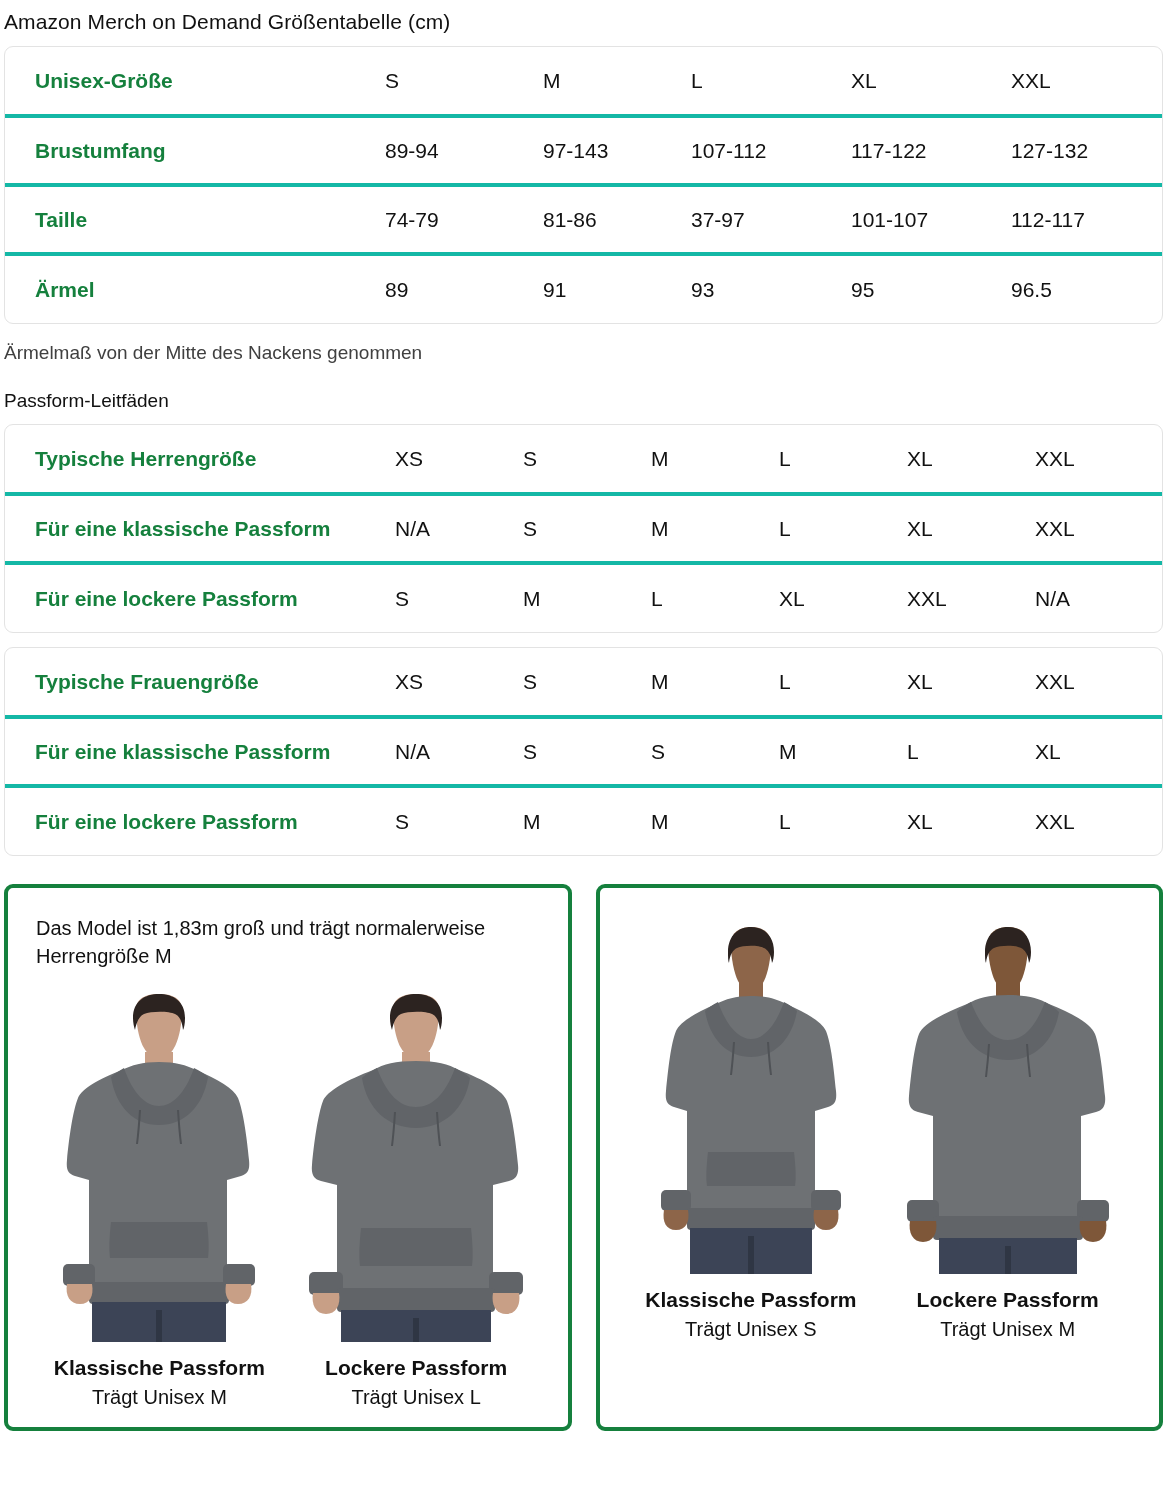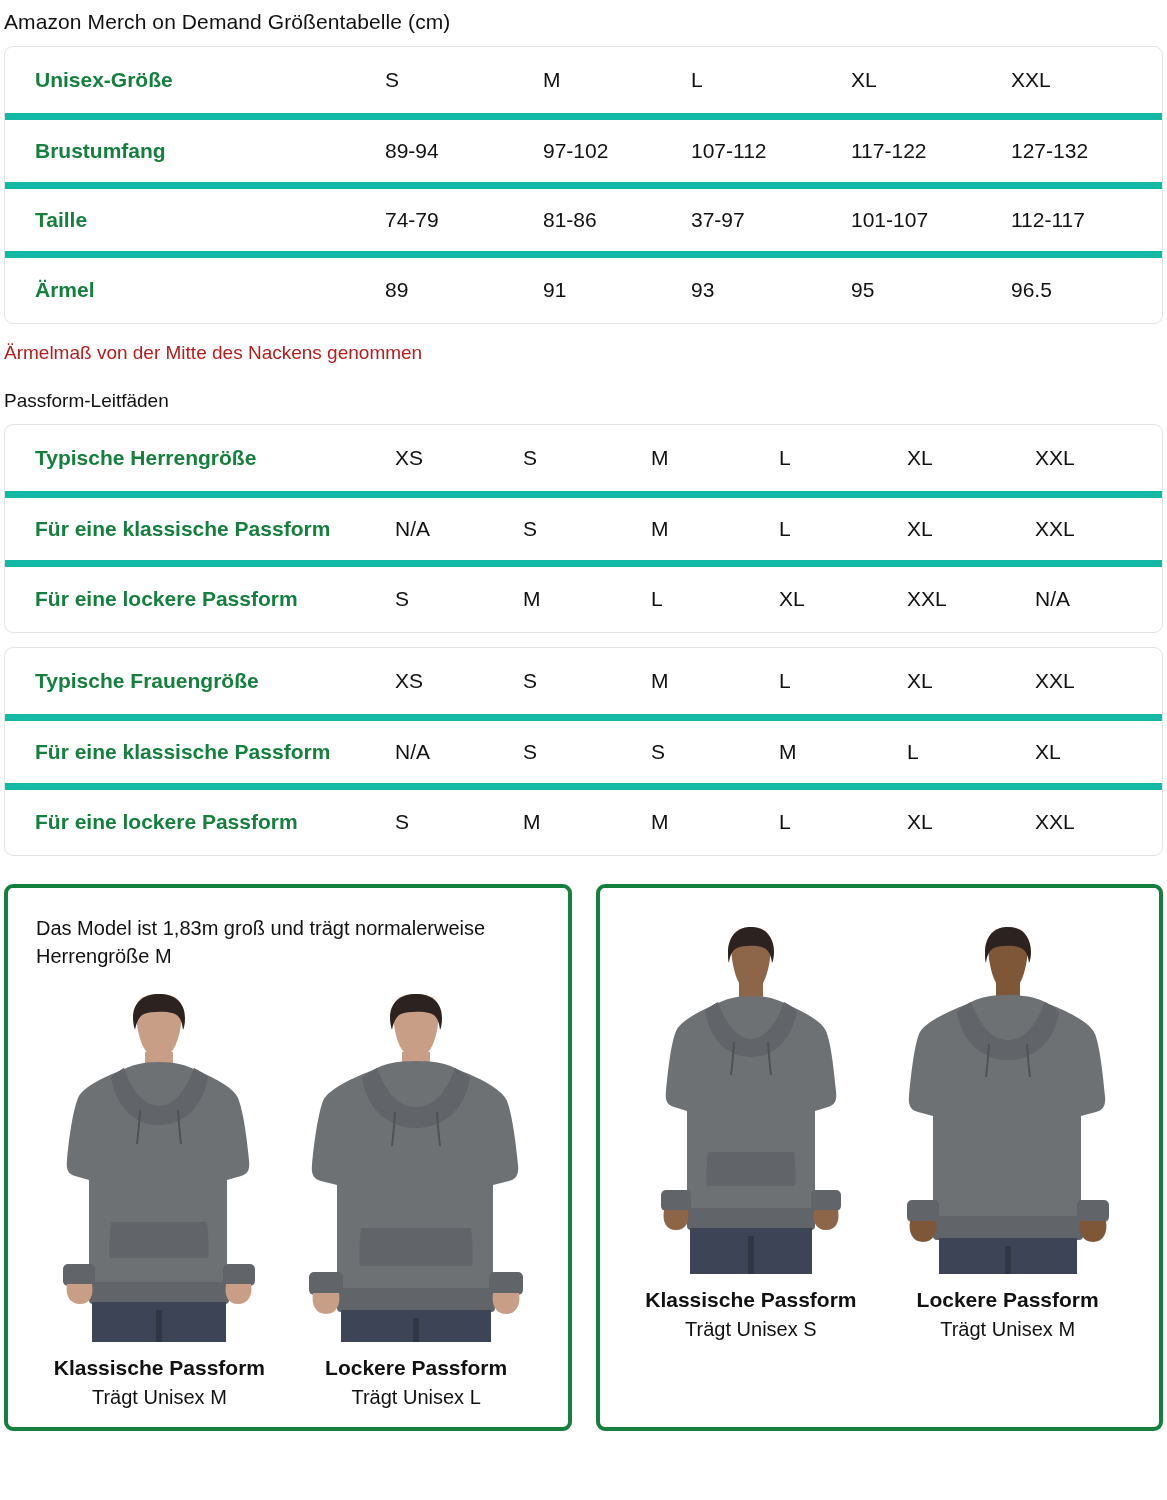--- a/index.html
+++ b/index.html
@@ -37,21 +37,21 @@
     overflow: hidden;
     background: #fff;
   }
   table.size-table {
     width: 100%;
     border-collapse: collapse;
     table-layout: fixed;
   }
   table.size-table tr + tr td,
   table.size-table tr + tr th {
-    border-top: 7px solid #14b8a6;
+    border-top: 4px solid #14b8a6;
   }
   table.size-table td, table.size-table th {
     text-align: left;
     vertical-align: middle;
     font-weight: 400;
     font-size: 21px;
     padding: 0;
     height: 69px;
   }
   .rowhead {
@@ -79,21 +79,21 @@
   .tbl-fit col.f1 { width: 128px; }
   .tbl-fit col.f2 { width: 128px; }
   .tbl-fit col.f3 { width: 128px; }
   .tbl-fit col.f4 { width: 128px; }
   .tbl-fit col.f5 { width: 128px; }
   .tbl-fit col.f6 { width: 128px; }
   .tbl-fit td { height: 69px; }
 
   .note {
     font-size: 19px;
-    color: #b91c1c;
+    color: #404040;
     padding: 18px 4px 0 4px;
   }
   .subhead {
     font-size: 19px;
     color: #111111;
     padding: 26px 4px 12px 4px;
   }
   .gap-12 { height: 14px; }
 
   
@@ -185,21 +185,21 @@
           <td class="rowhead">Unisex-Größe</td>
           <td class="cellval">S</td>
           <td class="cellval">M</td>
           <td class="cellval">L</td>
           <td class="cellval">XL</td>
           <td class="cellval">XXL</td>
         </tr>
         <tr>
           <td class="rowhead">Brustumfang</td>
           <td class="cellval">89-94</td>
-          <td class="cellval">97-102</td>
+          <td class="cellval">97-143</td>
           <td class="cellval">107-112</td>
           <td class="cellval">117-122</td>
           <td class="cellval">127-132</td>
         </tr>
         <tr>
           <td class="rowhead">Taille</td>
           <td class="cellval">74-79</td>
           <td class="cellval">81-86</td>
           <td class="cellval">37-97</td>
           <td class="cellval">101-107</td>

